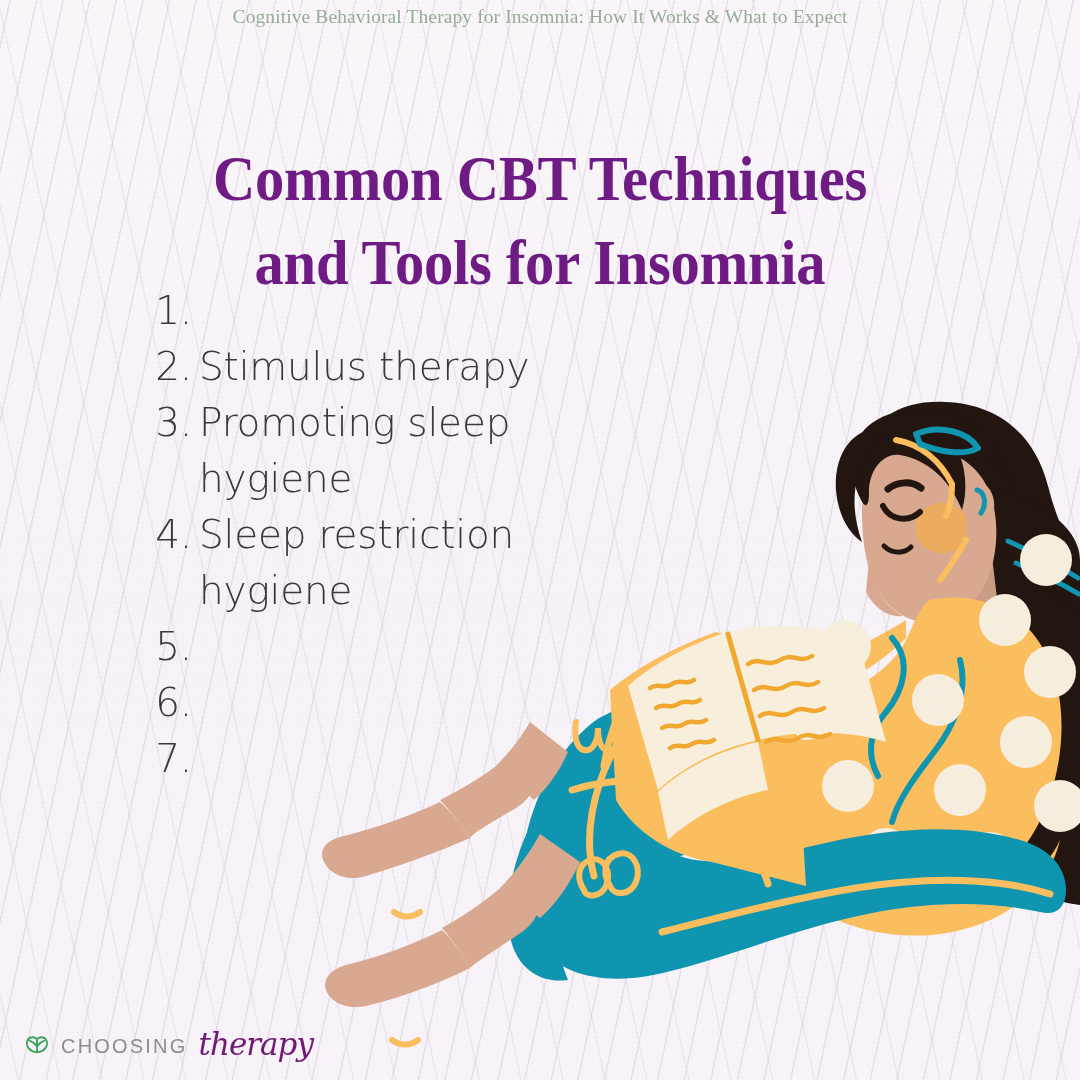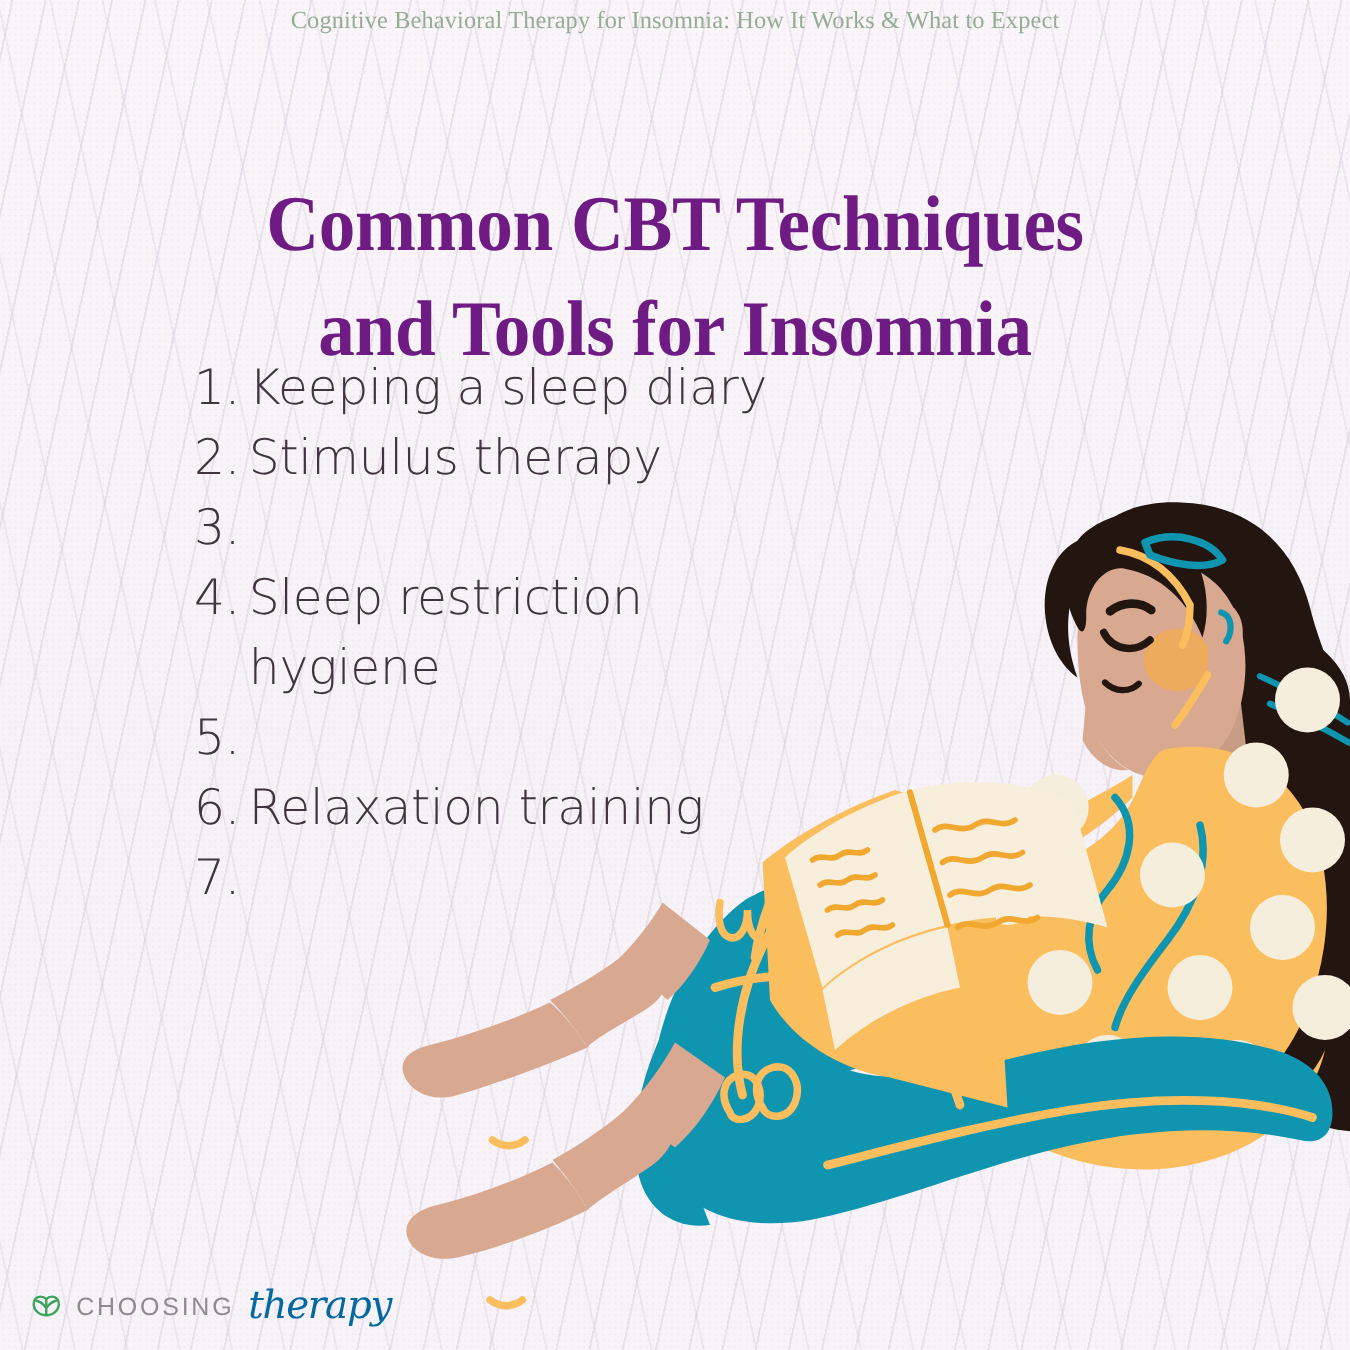--- a/index.html
+++ b/index.html
@@ -116,21 +116,21 @@
   #logo-choosing {
     font-family: "Liberation Sans", sans-serif;
     font-size: 20px;
     letter-spacing: 2.2px;
     color: #8d8d8d;
   }
   #logo-therapy {
     font-family: "DejaVu Serif", serif;
     font-style: italic;
     font-size: 31px;
-    color: #0369a1;
+    color: #701a75;
     letter-spacing: -1px;
     margin-left: 2px;
     margin-top: -4px;
   }
 
   #illustration {
     position: absolute;
     left: 0;
     top: 0;
     width: 1080px;
@@ -391,39 +391,38 @@
   <div id="header-title">Cognitive Behavioral Therapy for Insomnia: How It Works &amp; What to Expect</div>
 
   <h1 id="main-title">
     <span class="tline">Common CBT Techniques</span>
     <span class="tline">and Tools for Insomnia</span>
   </h1>
 
   <ol id="technique-list">
     <li class="tech-item">
       <span class="tech-num">1.</span>
-      <span class="tech-label">Keeping a sleep diary</span>
     </li>
     <li class="tech-item">
       <span class="tech-num">2.</span>
       <span class="tech-label">Stimulus therapy</span>
     </li>
     <li class="tech-item">
       <span class="tech-num">3.</span>
+      <span class="tech-label">Promoting sleep hygiene</span>
     </li>
     <li class="tech-item">
       <span class="tech-num">4.</span>
       <span class="tech-label">Sleep restriction hygiene</span>
     </li>
     <li class="tech-item">
       <span class="tech-num">5.</span>
     </li>
     <li class="tech-item">
       <span class="tech-num">6.</span>
-      <span class="tech-label">Relaxation training</span>
     </li>
     <li class="tech-item">
       <span class="tech-num">7.</span>
     </li>
   </ol>
 
   <div id="logo">
     <svg id="logo-mark" width="30" height="30" viewBox="0 0 30 30">
       <g fill="none" stroke="#3da35a" stroke-width="1.9" stroke-linejoin="round" stroke-linecap="round">
         <path d="M15 8.2 C 12.6 5.6, 8.2 5.6, 6.2 8.2

